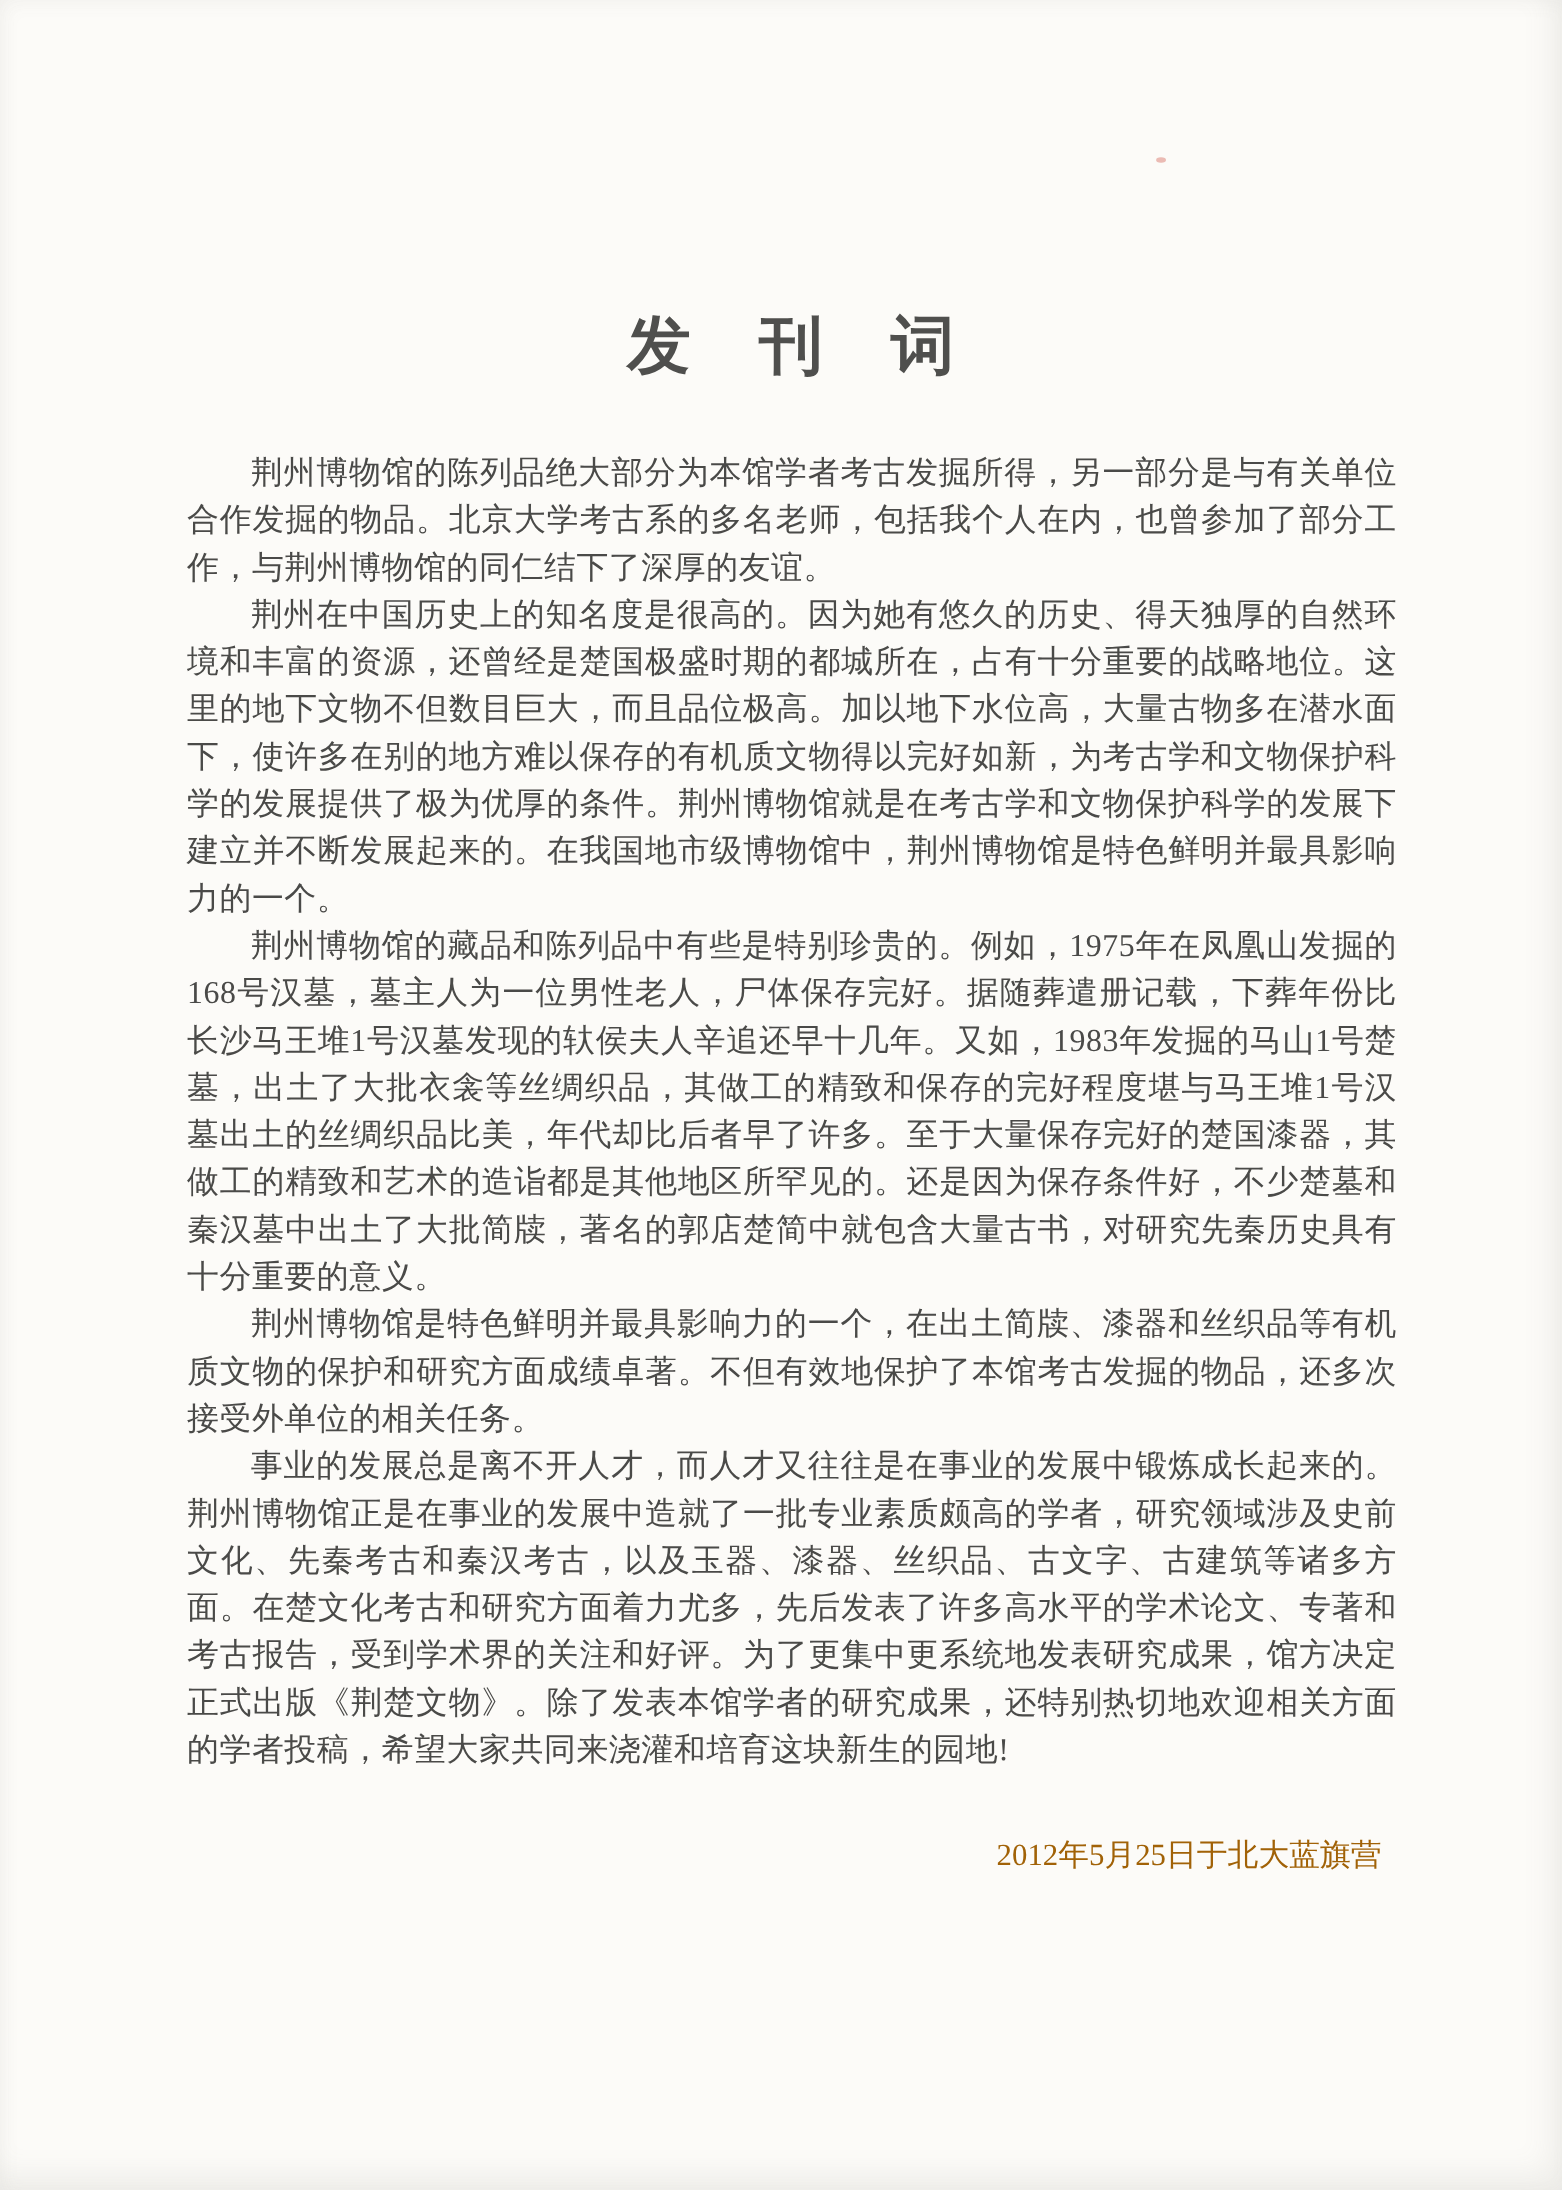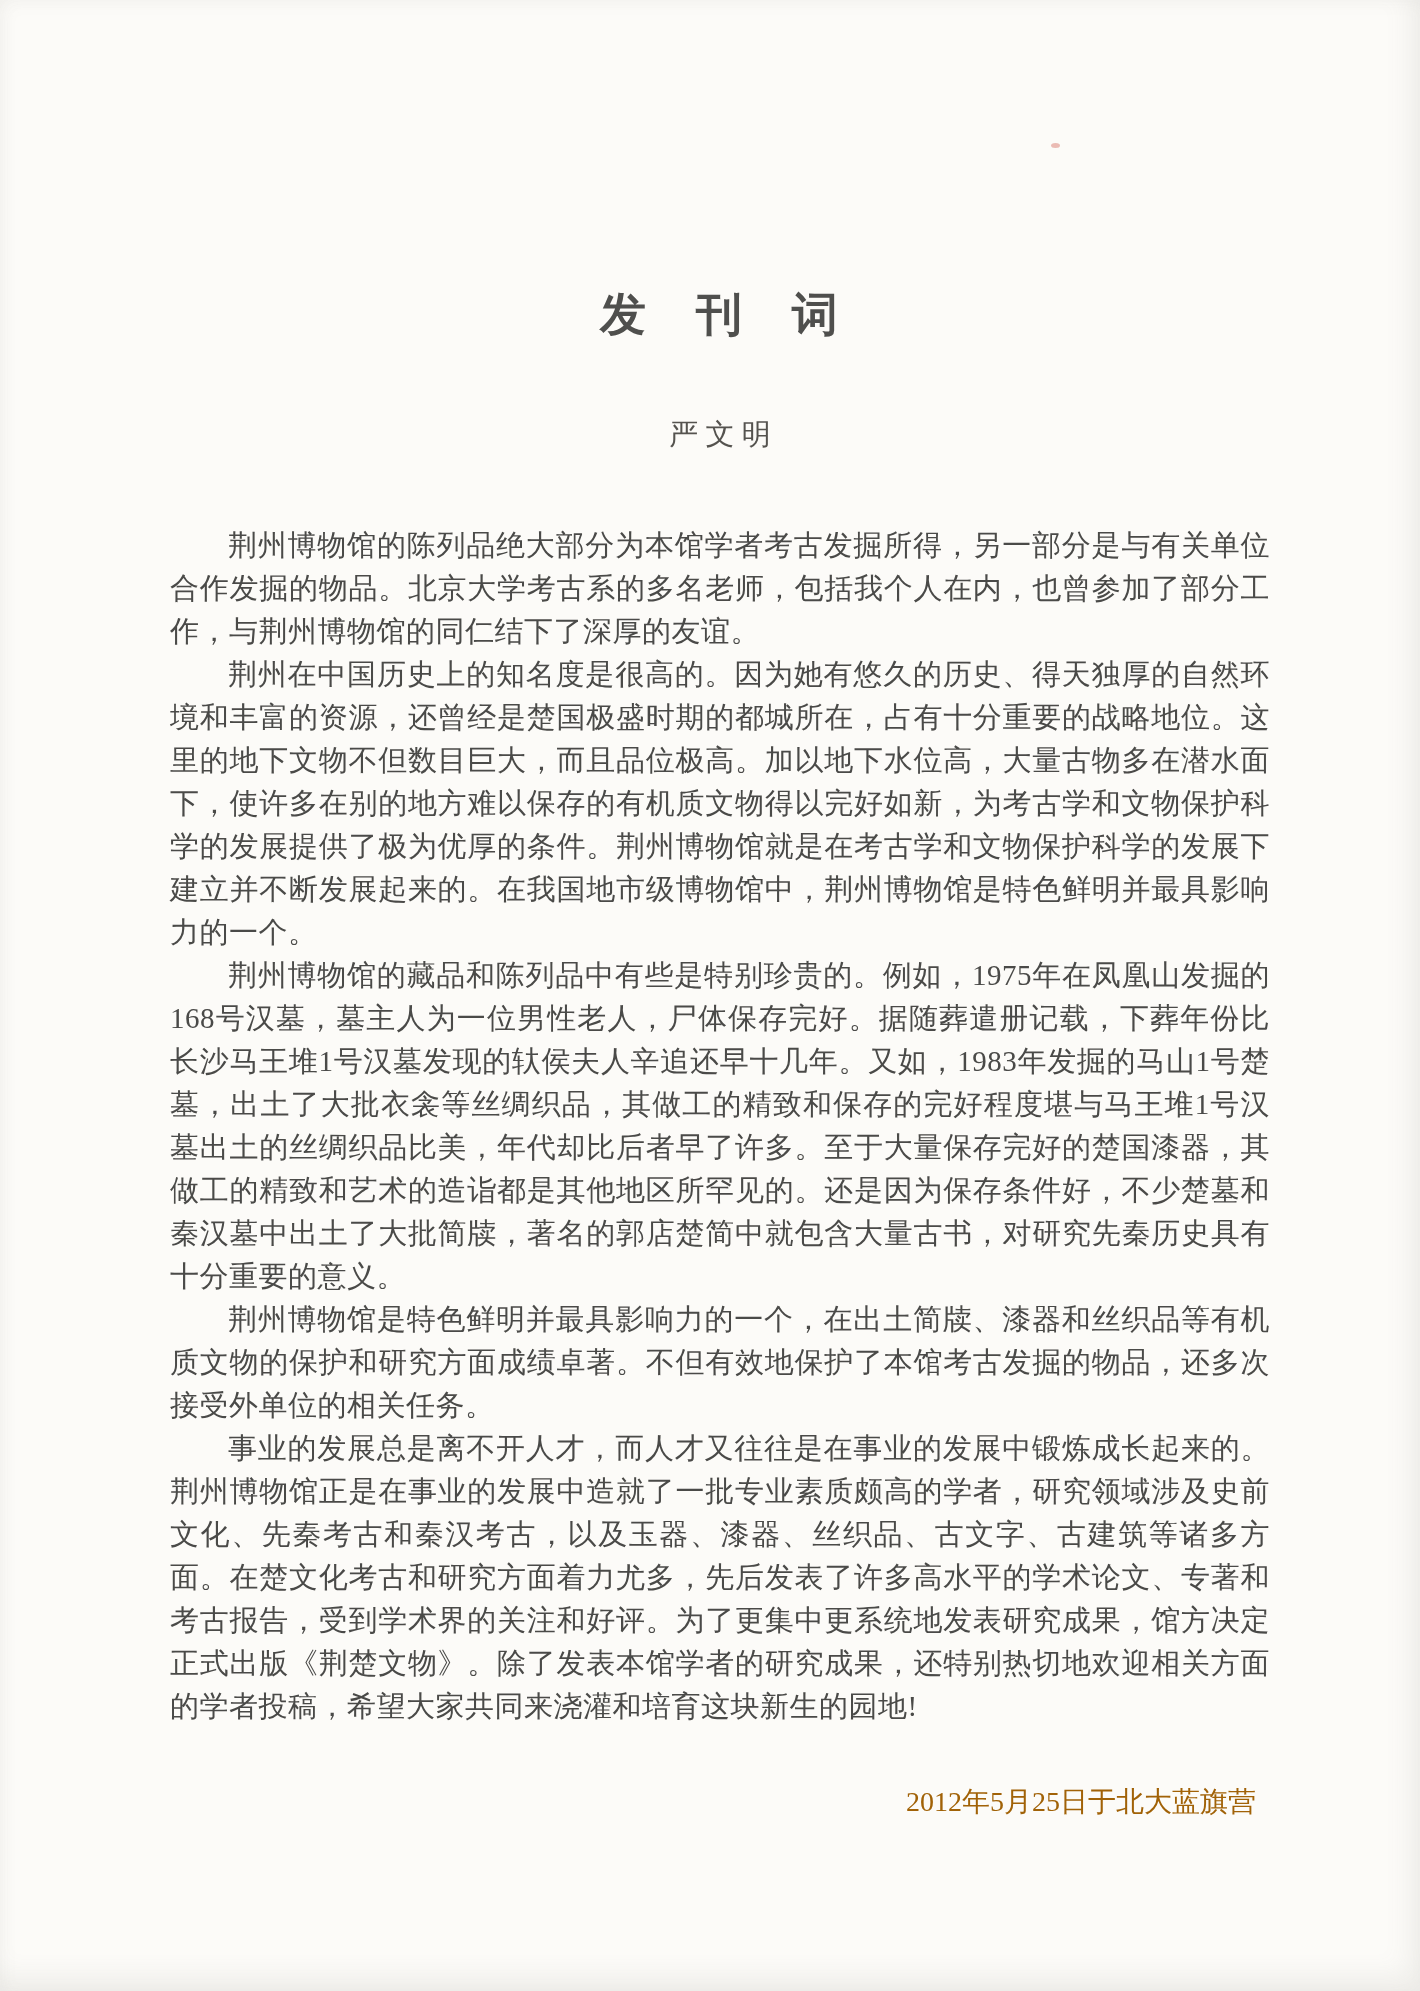--- a/index.html
+++ b/index.html
@@ -19,21 +19,21 @@
     overflow: hidden;
     box-sizing: border-box;
     padding-top: 288px;
   }
   .col {
     width: 1100px;
     margin-left: 170px;
   }
   h1.title {
     margin: 0;
-    font-size: 46px;
+    font-size: 58px;
     line-height: 53px;
     font-weight: bold;
     text-align: center;
     color: #4f4f4d;
     letter-spacing: 2px;
   }
   .author {
     margin: 72px 0 0 0;
     font-size: 29px;
     line-height: 43px;
@@ -76,21 +76,20 @@
 <body>
 
 <div class="page">
 
   <span class="speck"></span>
 
   <div class="col">
 
     <h1 class="title">发　刊　词</h1>
 
-    <div class="author">严 文 明</div>
 
     <div class="bodytext">
       <p>荆州博物馆的陈列品绝大部分为本馆学者考古发掘所得，另一部分是与有关单位合作发掘的物品。北京大学考古系的多名老师，包括我个人在内，也曾参加了部分工作，与荆州博物馆的同仁结下了深厚的友谊。</p>
       <p>荆州在中国历史上的知名度是很高的。因为她有悠久的历史、得天独厚的自然环境和丰富的资源，还曾经是楚国极盛时期的都城所在，占有十分重要的战略地位。这里的地下文物不但数目巨大，而且品位极高。加以地下水位高，大量古物多在潜水面下，使许多在别的地方难以保存的有机质文物得以完好如新，为考古学和文物保护科学的发展提供了极为优厚的条件。荆州博物馆就是在考古学和文物保护科学的发展下建立并不断发展起来的。在我国地市级博物馆中，荆州博物馆是特色鲜明并最具影响力的一个。</p>
       <p>荆州博物馆的藏品和陈列品中有些是特别珍贵的。例如，1975年在凤凰山发掘的168号汉墓，墓主人为一位男性老人，尸体保存完好。据随葬遣册记载，下葬年份比长沙马王堆1号汉墓发现的轪侯夫人辛追还早十几年。又如，1983年发掘的马山1号楚墓，出土了大批衣衾等丝绸织品，其做工的精致和保存的完好程度堪与马王堆1号汉墓出土的丝绸织品比美，年代却比后者早了许多。至于大量保存完好的楚国漆器，其做工的精致和艺术的造诣都是其他地区所罕见的。还是因为保存条件好，不少楚墓和秦汉墓中出土了大批简牍，著名的郭店楚简中就包含大量古书，对研究先秦历史具有十分重要的意义。</p>
       <p>荆州博物馆是特色鲜明并最具影响力的一个，在出土简牍、漆器和丝织品等有机质文物的保护和研究方面成绩卓著。不但有效地保护了本馆考古发掘的物品，还多次接受外单位的相关任务。</p>
       <p>事业的发展总是离不开人才，而人才又往往是在事业的发展中锻炼成长起来的。荆州博物馆正是在事业的发展中造就了一批专业素质颇高的学者，研究领域涉及史前文化、先秦考古和秦汉考古，以及玉器、漆器、丝织品、古文字、古建筑等诸多方面。在楚文化考古和研究方面着力尤多，先后发表了许多高水平的学术论文、专著和考古报告，受到学术界的关注和好评。为了更集中更系统地发表研究成果，馆方决定正式出版《荆楚文物》。除了发表本馆学者的研究成果，还特别热切地欢迎相关方面的学者投稿，希望大家共同来浇灌和培育这块新生的园地!</p>
     </div>
 
     <div class="dateline">2012年5月25日于北大蓝旗营</div>

